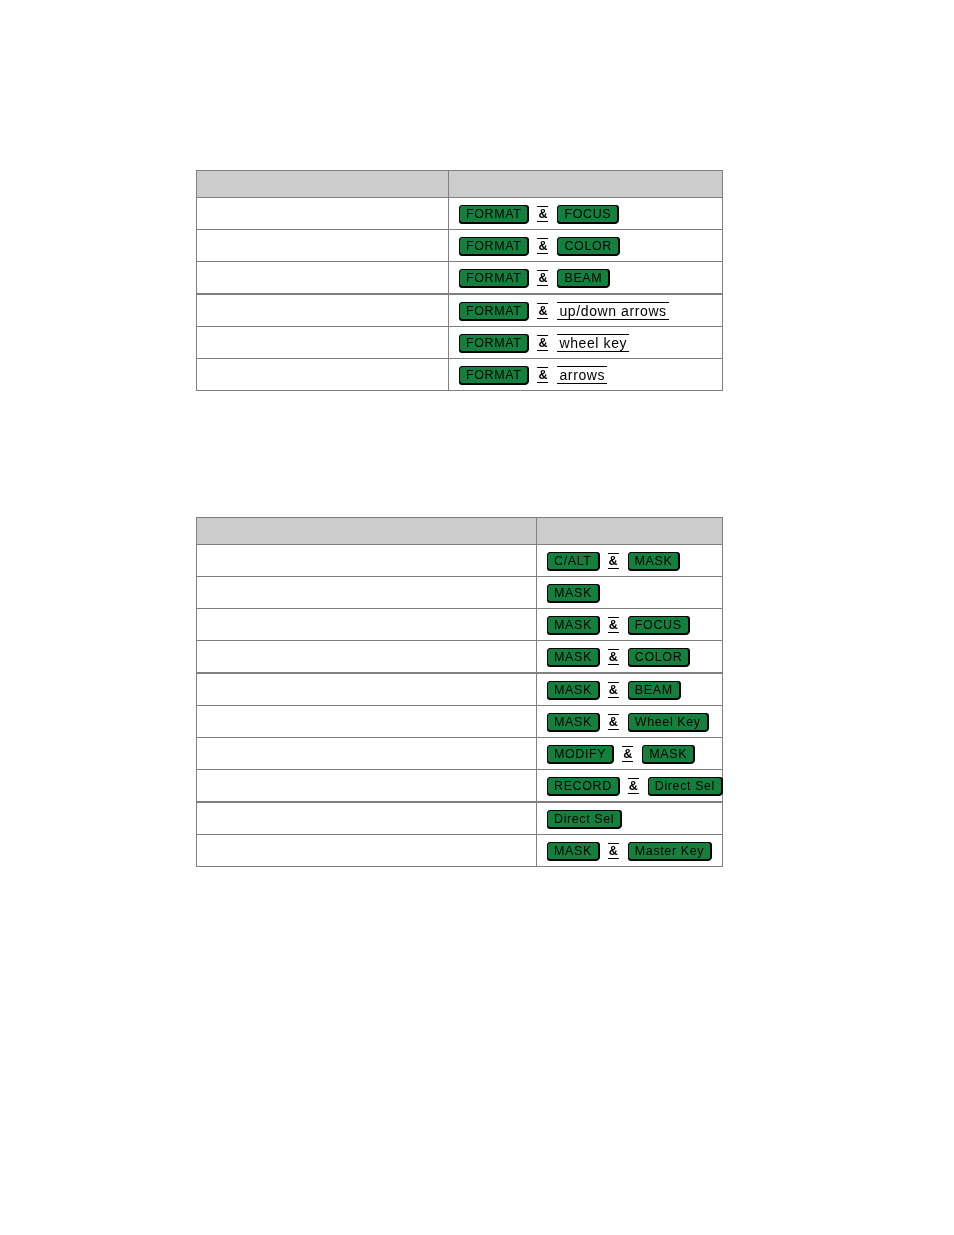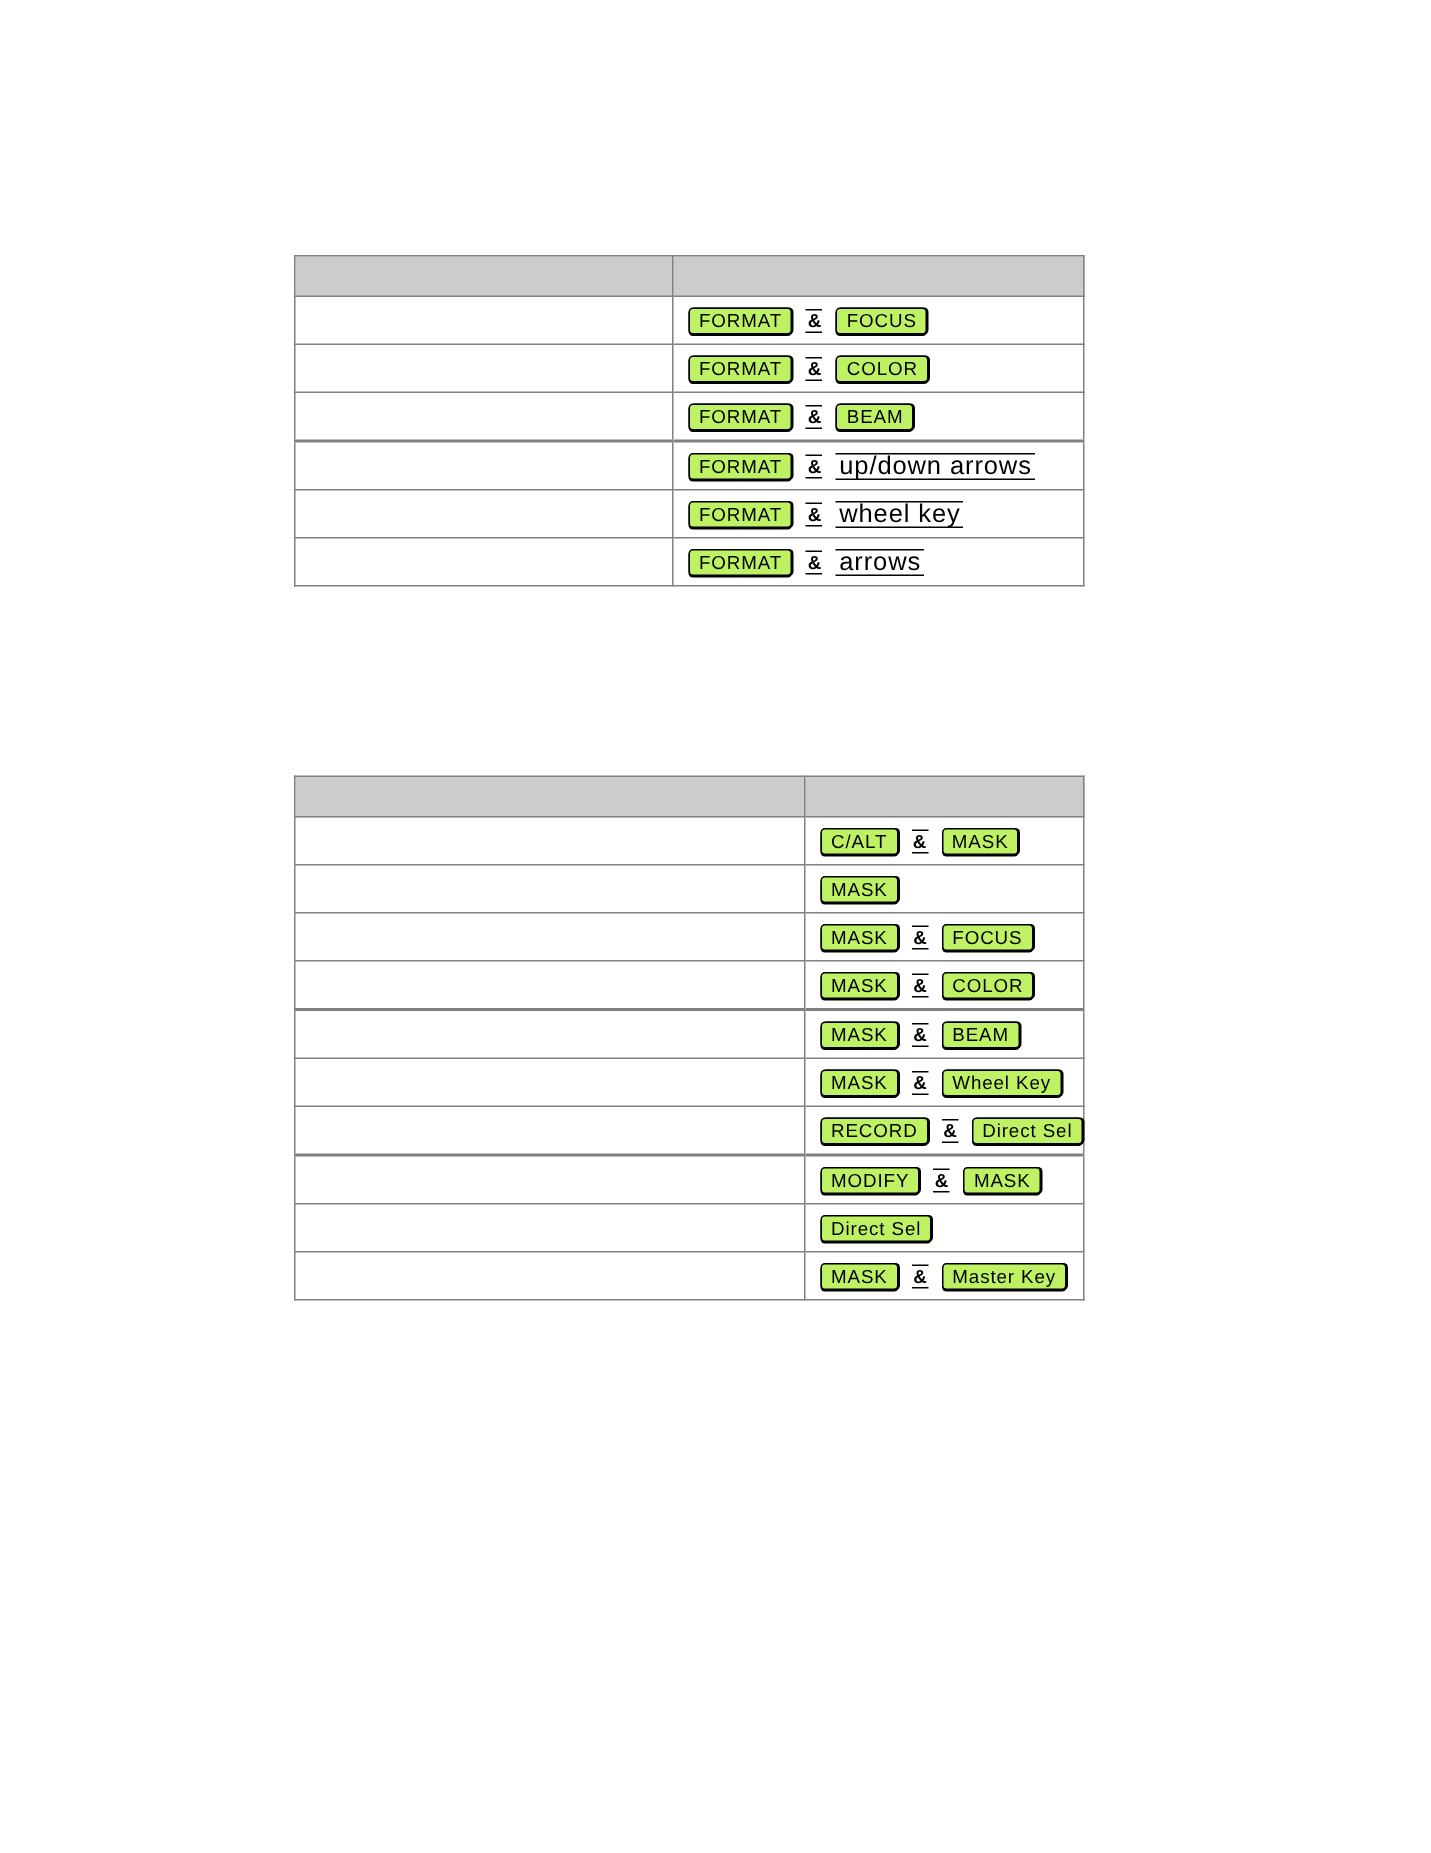--- a/index.html
+++ b/index.html
@@ -61,31 +61,31 @@
   }
   .keycap {
     display: inline-block;
     border: 1px solid #000000;
     border-radius: 3px;
     padding: 1px 6px 1px 6px;
     font-size: 12.5px;
     line-height: 14px;
     letter-spacing: 0.6px;
     color: #000000;
-    background: #bef264;
+    background: #15803d;
     box-shadow: 0 1px 0 0 #000000, 1px 0 0 0 #000000;
     margin: 0;
   }
   
   .keytext {
     display: inline-block;
     border-top: 1px solid #000000;
     border-bottom: 1px solid #000000;
     padding: 1px 2px 1px 2px;
-    font-size: 17px;
+    font-size: 14px;
     line-height: 14px;
     letter-spacing: 0.6px;
     color: #000000;
   }
   .amp {
     display: inline-block;
     border-top: 1px solid #000000;
     border-bottom: 1px solid #000000;
     padding: 0px 1px;
     margin: 0 9px;
@@ -234,37 +234,37 @@
         <tr class="body">
           <td class="desc"></td>
           <td class="combo">
             <div class="combo-wrap">
               <span class="keycap">MASK</span>
               <span class="amp">&amp;</span>
               <span class="keycap">Wheel Key</span>
             </div>
           </td>
         </tr>
+        <tr class="body">
+          <td class="desc"></td>
+          <td class="combo">
+            <div class="combo-wrap">
+              <span class="keycap">MODIFY</span>
+              <span class="amp">&amp;</span>
+              <span class="keycap">MASK</span>
+            </div>
+          </td>
+        </tr>
         <tr class="body thickbot">
           <td class="desc"></td>
           <td class="combo">
             <div class="combo-wrap">
               <span class="keycap">RECORD</span>
               <span class="amp">&amp;</span>
               <span class="keycap">Direct Sel</span>
-            </div>
-          </td>
-        </tr>
-        <tr class="body">
-          <td class="desc"></td>
-          <td class="combo">
-            <div class="combo-wrap">
-              <span class="keycap">MODIFY</span>
-              <span class="amp">&amp;</span>
-              <span class="keycap">MASK</span>
             </div>
           </td>
         </tr>
         <tr class="body">
           <td class="desc"></td>
           <td class="combo">
             <div class="combo-wrap">
               <span class="keycap">Direct Sel</span>
             </div>
           </td>

